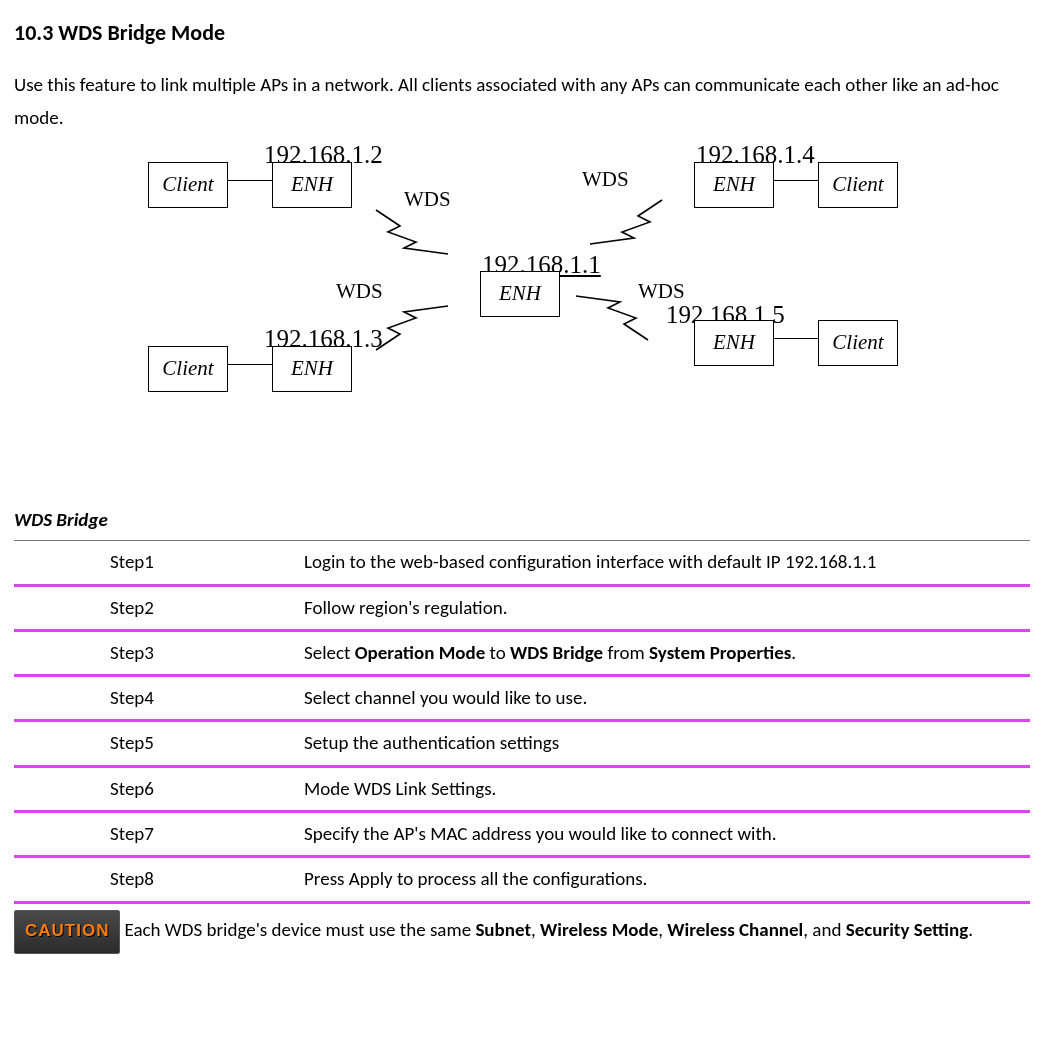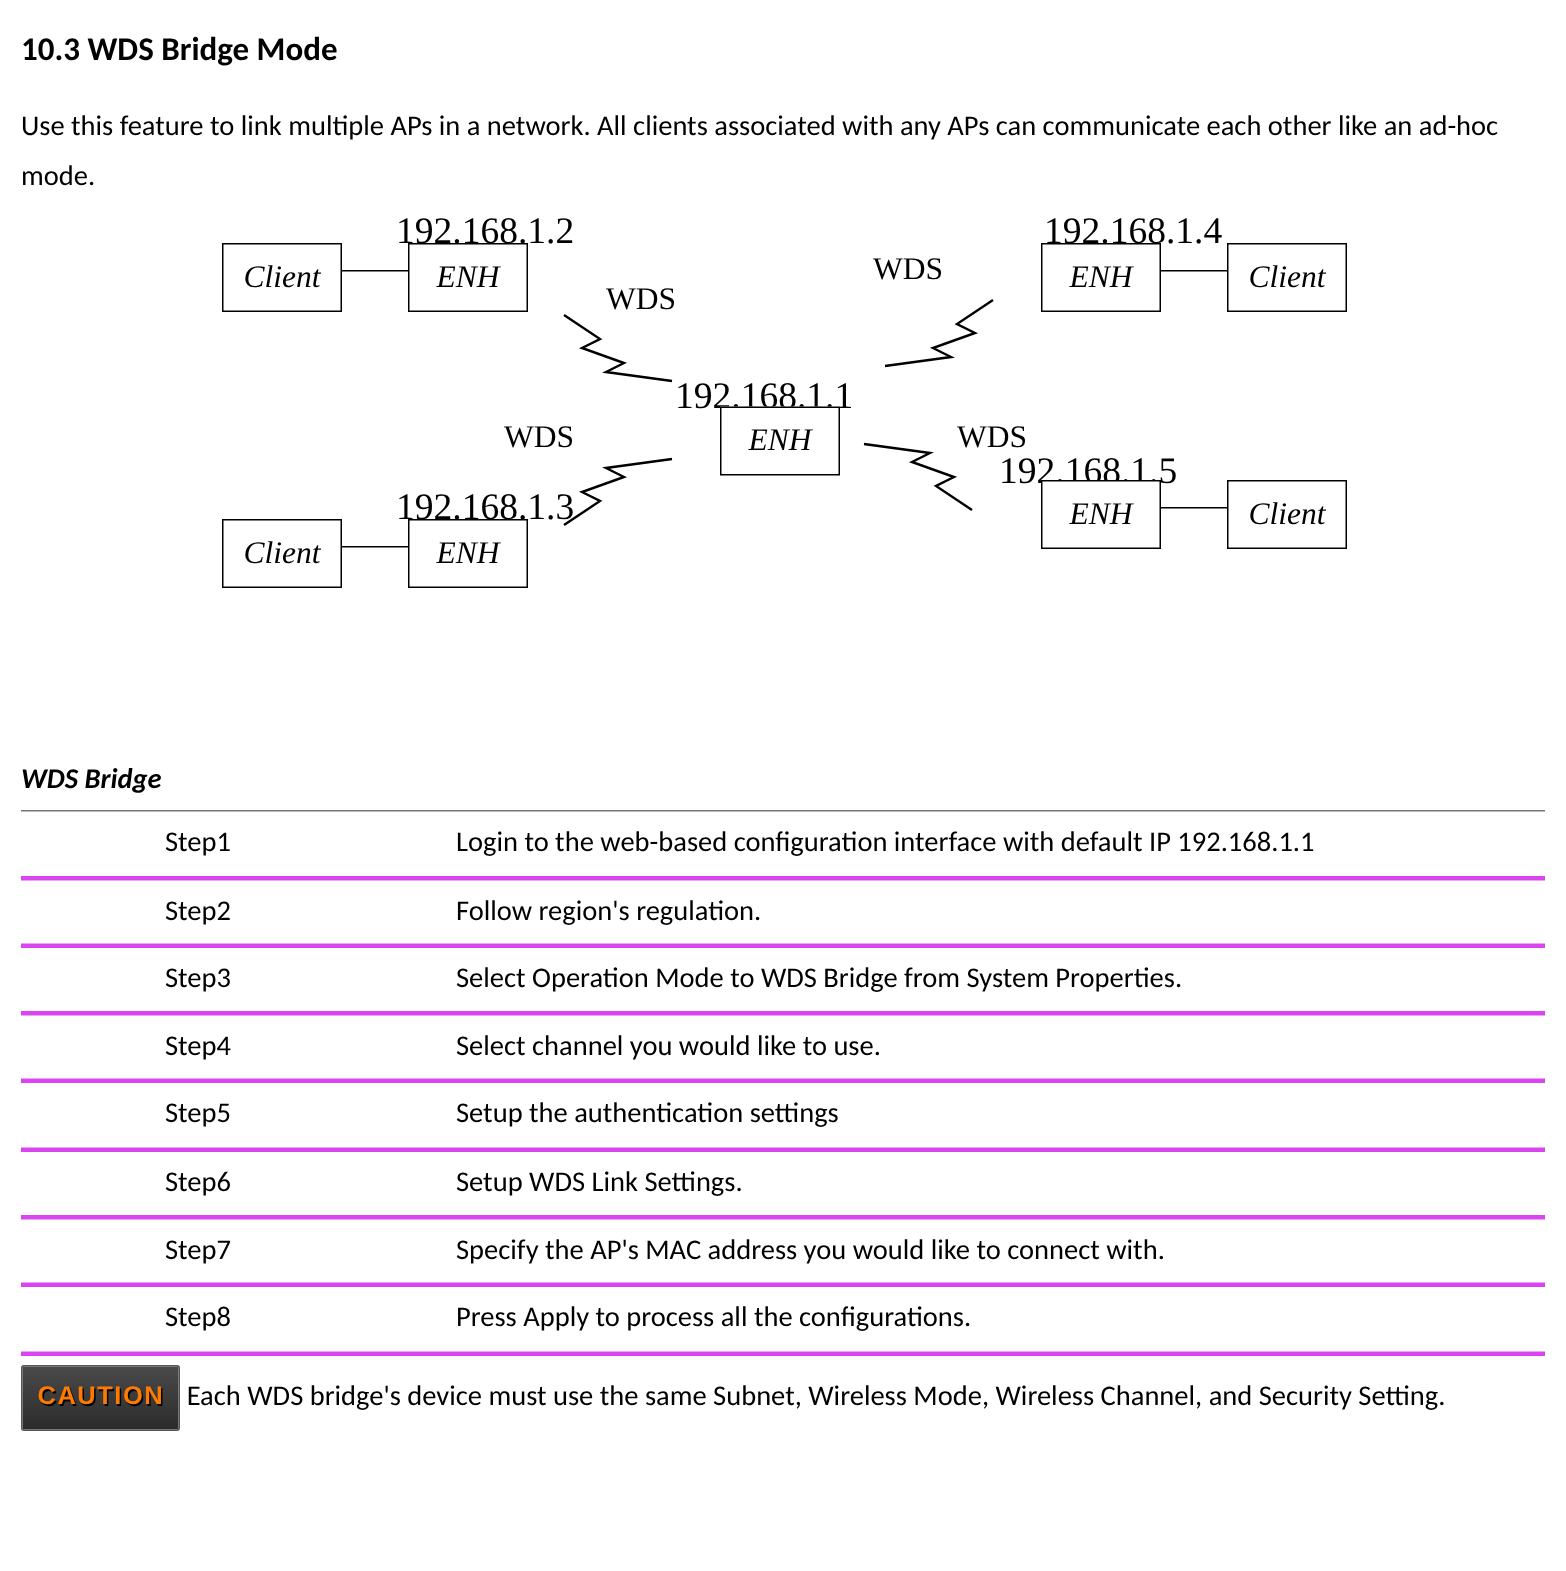--- a/index.html
+++ b/index.html
@@ -68,21 +68,21 @@
     width: 100%;
     border-collapse: collapse;
   }
   table.steps td {
     border-bottom: 3px solid #d946ef;
     padding: 5px 2px 5px 2px;
     vertical-align: top;
   }
   table.steps td.col-pad { width: 90px; }
   table.steps td.col-step { width: 190px; }
-  .b { font-weight: normal; }
+  .b { font-weight: bold; }
 
   
   .caution-line { margin-top: 6px; }
   .caution-badge {
     display: inline-block;
     vertical-align: middle;
     background: linear-gradient(#4a4a4a,#2b2b2b);
     color: #ff7a00;
     font-weight: bold;
     font-family: Arial, sans-serif;
@@ -97,21 +97,21 @@
 </style>
 </head>
 <body>
 
 <h2 class="section-title">10.3 WDS Bridge Mode</h2>
 
 <div class="intro">Use this feature to link multiple APs in a network. All clients associated with any APs can communicate each other like an ad-hoc mode.</div>
 
 <div class="diagram">
 
-  <div class="ip-label" style="left:408px; top:110px;">192.168.1.1</div>
+  <div class="ip-label" style="left:440px; top:110px;text-decoration:underline;">192.168.1.1</div>
   <div class="box" style="left:438px; top:137px;">ENH</div>
 
   <div class="ip-label" style="left:222px; top:0px;">192.168.1.2</div>
   <div class="box" style="left:230px; top:28px;">ENH</div>
   <div class="box" style="left:106px; top:28px;">Client</div>
   <div class="hline" style="left:186px; top:46px; width:44px;"></div>
   <div class="wds-label" style="left:362px; top:48px;">WDS</div>
   <svg class="bolt" style="left:330px; top:72px;" viewBox="0 0 80 50">
     <polyline points="4,4 28,20 16,26 44,36 32,42 76,48" fill="none" stroke="#000" stroke-width="1.6"></polyline>
   </svg>
@@ -172,21 +172,21 @@
       <td>Select channel you would like to use.</td>
     </tr>
     <tr>
       <td class="col-pad"></td>
       <td class="col-step">Step5</td>
       <td>Setup the authentication settings</td>
     </tr>
     <tr>
       <td class="col-pad"></td>
       <td class="col-step">Step6</td>
-      <td>Setup WDS Link Settings.</td>
+      <td>Mode WDS Link Settings.</td>
     </tr>
     <tr>
       <td class="col-pad"></td>
       <td class="col-step">Step7</td>
       <td>Specify the AP's MAC address you would like to connect with.</td>
     </tr>
     <tr>
       <td class="col-pad"></td>
       <td class="col-step">Step8</td>
       <td>Press Apply to process all the configurations.</td>

